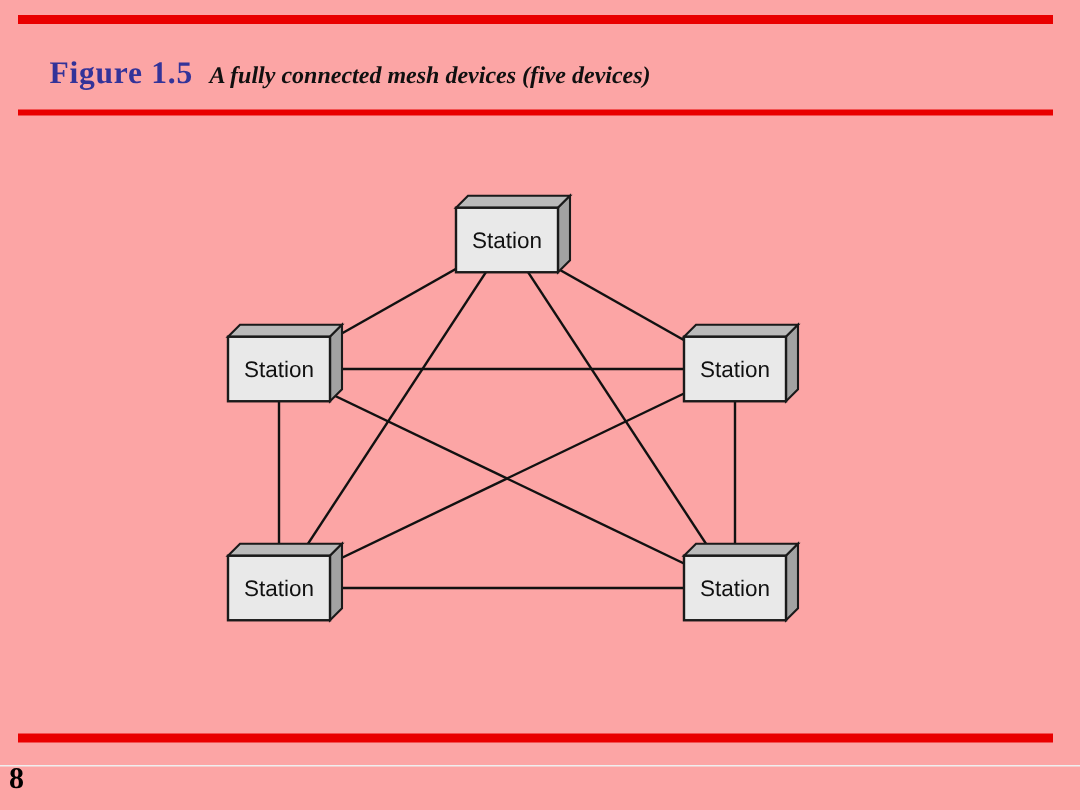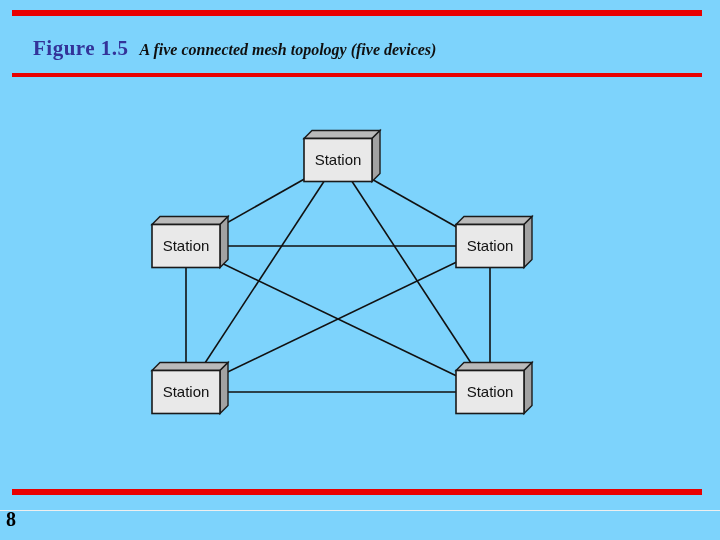--- a/index.html
+++ b/index.html
@@ -6,21 +6,21 @@
   html, body { width: 720px; height: 540px; }
   body {
     background: #ffffff;
     font-family: "Liberation Sans", sans-serif;
     overflow: hidden;
     position: relative;
   }
   .slide {
     position: absolute;
     width: 720px; height: 540px;
-    background: #7dd3fc;
+    background: #fca5a5;
   }
   .rule {
     position: absolute;
     left: 12px;
     width: 690px;
     background: #e90000;
   }
   .rule-top    { top: 10px;  height: 6px; }
   .rule-mid    { top: 73px;  height: 4px; }
   .rule-bottom { top: 489px; height: 6px; }
@@ -72,21 +72,21 @@
 </style>
 </head>
 <body>
 
 <div class="slide">
 
   <div class="rule rule-top"></div>
 
   <div class="caption">
     <span class="figure-label">Figure 1.5</span>
-    <span class="figure-title">A five connected mesh topology (five devices)</span>
+    <span class="figure-title">A fully connected mesh devices (five devices)</span>
   </div>
 
   <div class="rule rule-mid"></div>
 
   <svg class="diagram-svg" viewBox="0 0 720 540" xmlns="http://www.w3.org/2000/svg">
       <line x1="338" y1="160" x2="186" y2="246" stroke="#111111" stroke-width="1.6"></line>
       <line x1="338" y1="160" x2="490" y2="246" stroke="#111111" stroke-width="1.6"></line>
       <line x1="338" y1="160" x2="186" y2="392" stroke="#111111" stroke-width="1.6"></line>
       <line x1="338" y1="160" x2="490" y2="392" stroke="#111111" stroke-width="1.6"></line>
       <line x1="186" y1="246" x2="490" y2="246" stroke="#111111" stroke-width="1.6"></line>

